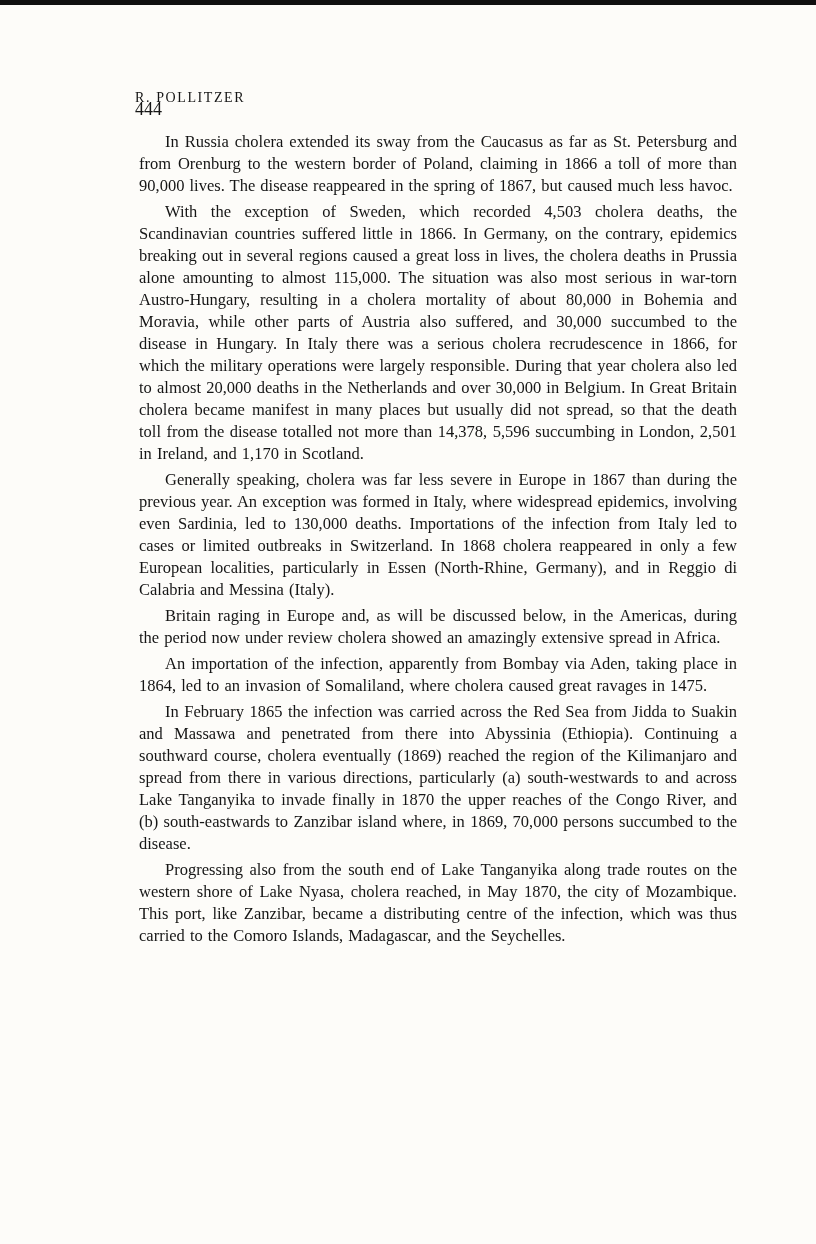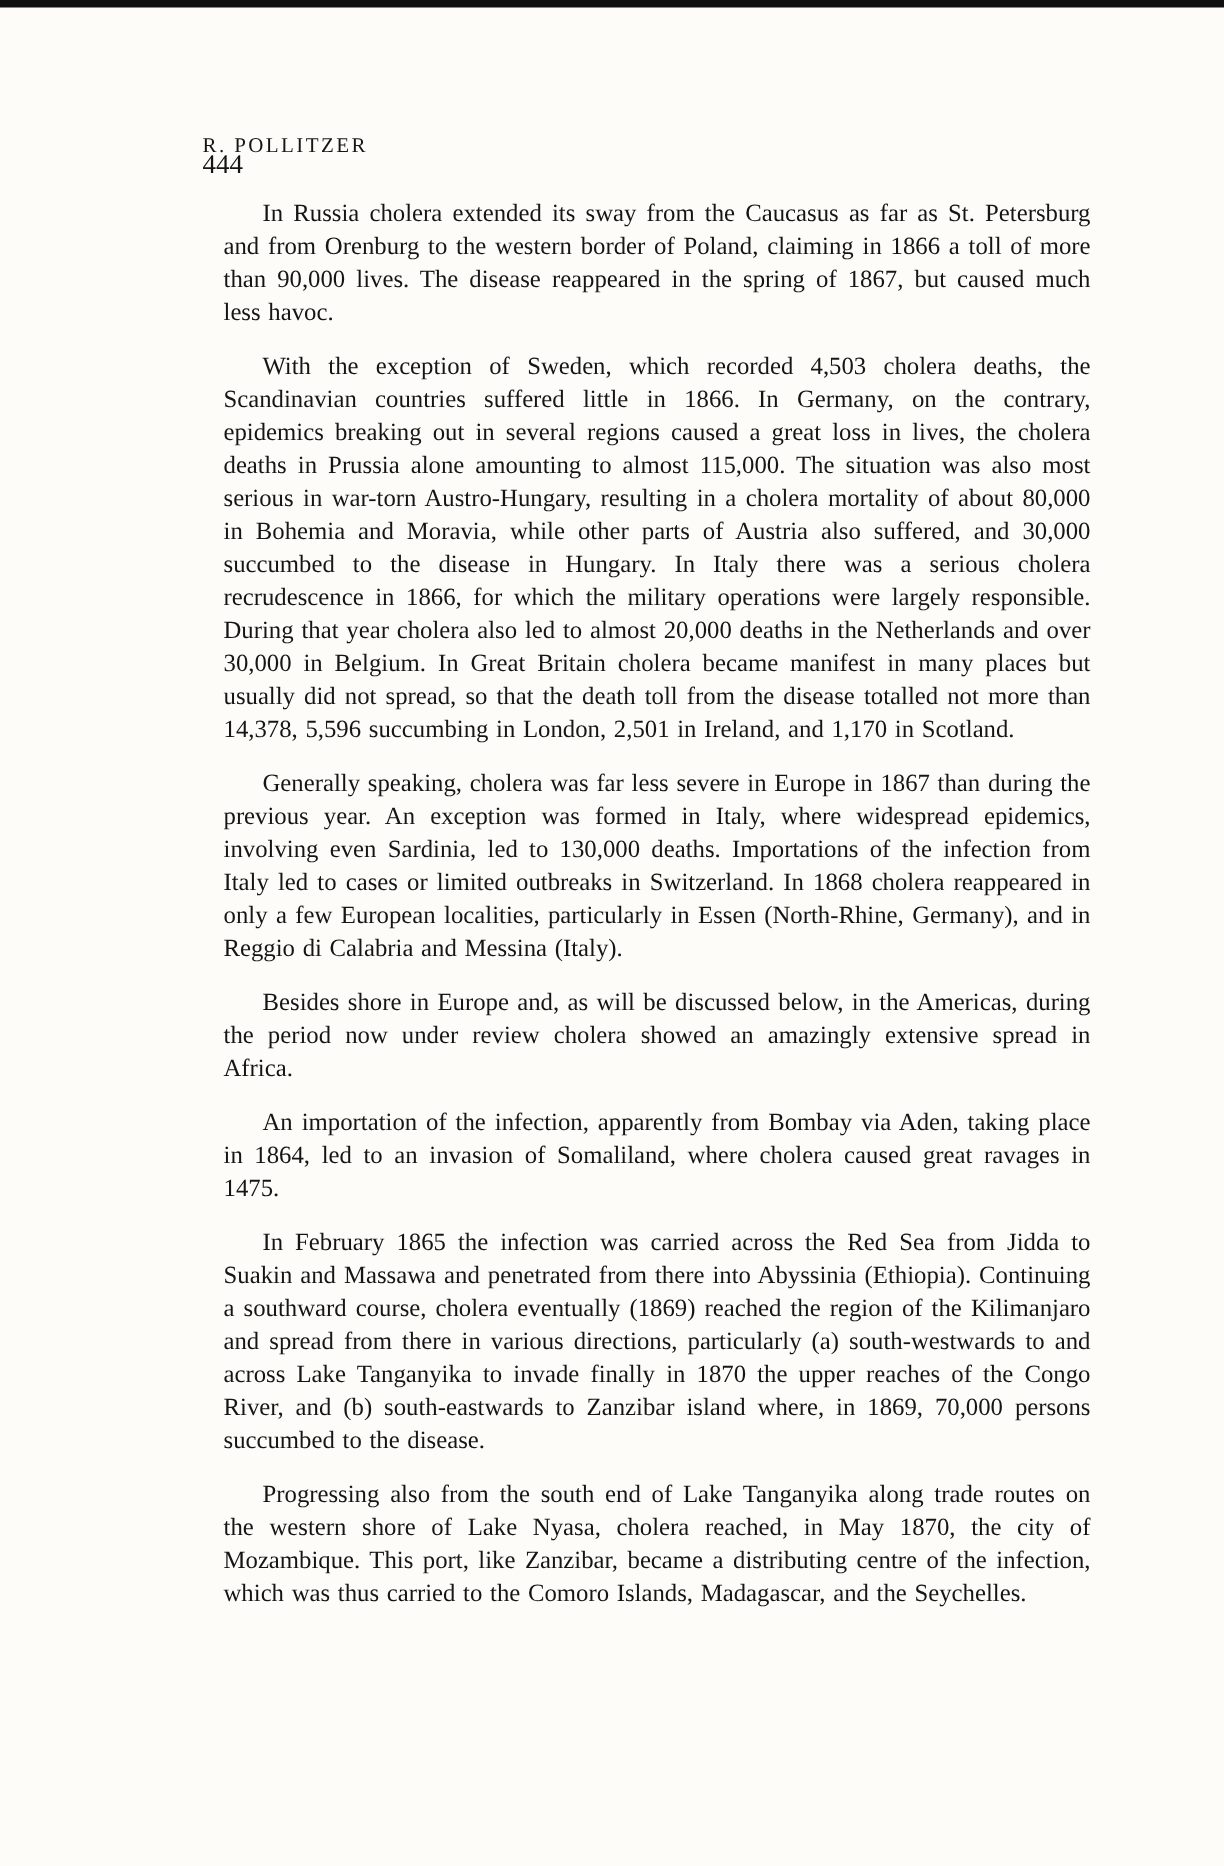--- a/index.html
+++ b/index.html
@@ -47,21 +47,21 @@
   .running-head {
     position: absolute;
     left: 0;
     right: 0;
     top: 1px;
     font-size: 14px;
     line-height: 22px;
     letter-spacing: 1.6px;
   }
   .body-text p {
-    margin: 14px;
+    margin: 4px;
     padding: 0;
     text-indent: 26px;
     font-size: 16.5px;
     line-height: 22px;
     text-align: justify;
     word-spacing: 0.06em;
   }
 </style>
 </head>
 <body>
@@ -73,20 +73,20 @@
 
     <div class="page-header">
       <span class="page-number">444</span>
       <span class="running-head">R. POLLITZER</span>
     </div>
 
     <div class="body-text">
       <p>In Russia cholera extended its sway from the Caucasus as far as St. Petersburg and from Orenburg to the western border of Poland, claiming in 1866 a toll of more than 90,000 lives. The disease reappeared in the spring of 1867, but caused much less havoc.</p>
       <p>With the exception of Sweden, which recorded 4,503 cholera deaths, the Scandinavian countries suffered little in 1866. In Germany, on the contrary, epidemics breaking out in several regions caused a great loss in lives, the cholera deaths in Prussia alone amounting to almost 115,000. The situation was also most serious in war-torn Austro-Hungary, resulting in a cholera mortality of about 80,000 in Bohemia and Moravia, while other parts of Austria also suffered, and 30,000 succumbed to the disease in Hungary. In Italy there was a serious cholera recrudescence in 1866, for which the military operations were largely responsible. During that year cholera also led to almost 20,000 deaths in the Netherlands and over 30,000 in Belgium. In Great Britain cholera became manifest in many places but usually did not spread, so that the death toll from the disease totalled not more than 14,378, 5,596 succumbing in London, 2,501 in Ireland, and 1,170 in Scotland.</p>
       <p>Generally speaking, cholera was far less severe in Europe in 1867 than during the previous year. An exception was formed in Italy, where widespread epidemics, involving even Sardinia, led to 130,000 deaths. Importations of the infection from Italy led to cases or limited outbreaks in Switzerland. In 1868 cholera reappeared in only a few European localities, particularly in Essen (North-Rhine, Germany), and in Reggio di Calabria and Messina (Italy).</p>
-      <p>Besides shore in Europe and, as will be discussed below, in the Americas, during the period now under review cholera showed an amazingly extensive spread in Africa.</p>
+      <p>Britain raging in Europe and, as will be discussed below, in the Americas, during the period now under review cholera showed an amazingly extensive spread in Africa.</p>
       <p>An importation of the infection, apparently from Bombay via Aden, taking place in 1864, led to an invasion of Somaliland, where cholera caused great ravages in 1475.</p>
       <p>In February 1865 the infection was carried across the Red Sea from Jidda to Suakin and Massawa and penetrated from there into Abyssinia (Ethiopia). Continuing a southward course, cholera eventually (1869) reached the region of the Kilimanjaro and spread from there in various directions, particularly (a) south-westwards to and across Lake Tanganyika to invade finally in 1870 the upper reaches of the Congo River, and (b) south-eastwards to Zanzibar island where, in 1869, 70,000 persons succumbed to the disease.</p>
       <p>Progressing also from the south end of Lake Tanganyika along trade routes on the western shore of Lake Nyasa, cholera reached, in May 1870, the city of Mozambique. This port, like Zanzibar, became a distributing centre of the infection, which was thus carried to the Comoro Islands, Madagascar, and the Seychelles.</p>
     </div>
 
   </div>
 </div>
 
 </body></html>

